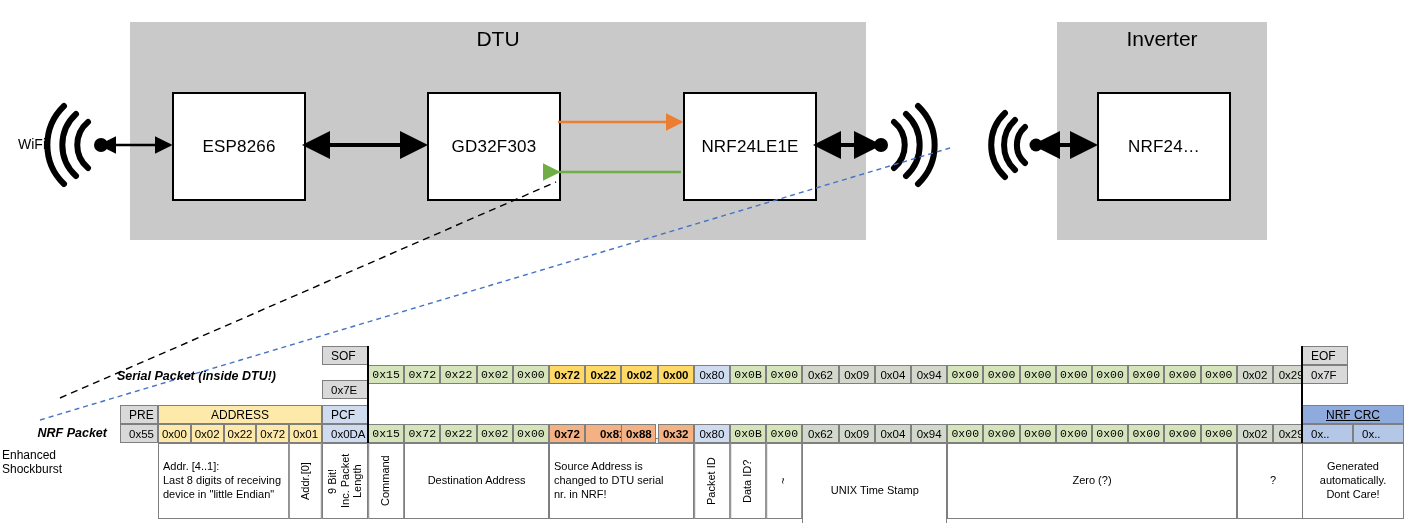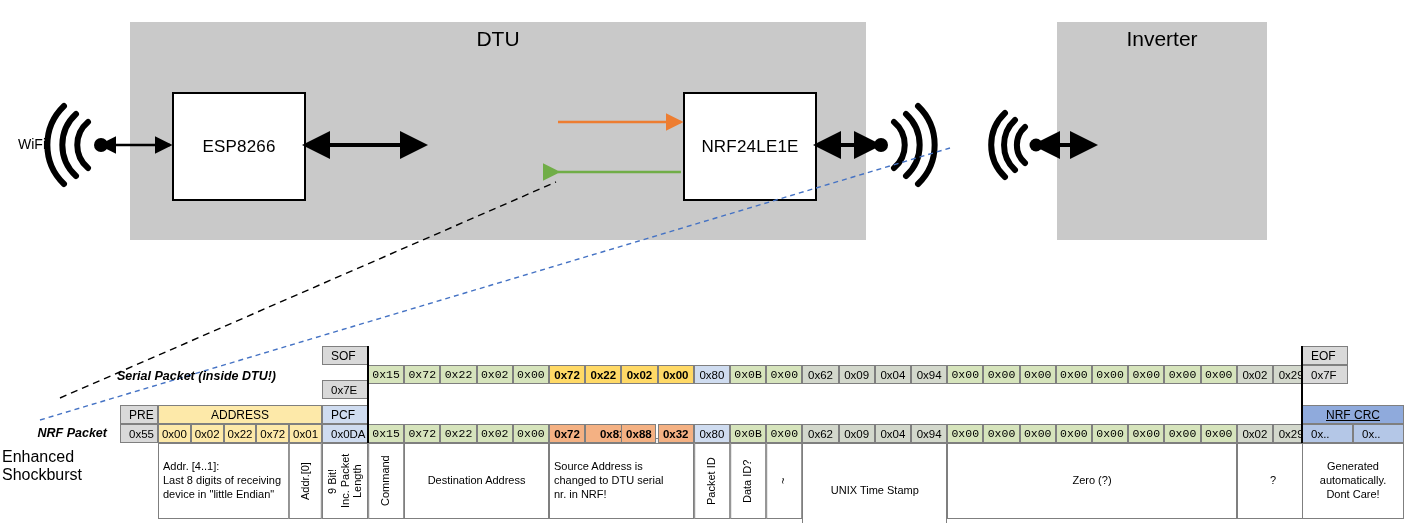--- a/index.html
+++ b/index.html
@@ -10,21 +10,21 @@
   .grayblock{position:absolute;background:#c9c9c9;}
   .chipbox{position:absolute;background:#fff;border:2.5px solid #000;display:flex;align-items:center;justify-content:center;}
   .chipbox span{font-size:17px;color:#000;letter-spacing:.2px;}
   .blocktitle{position:absolute;font-size:21px;color:#000;text-align:center;}
   .wifilabel{position:absolute;font-size:14px;color:#000;}
 
   svg.overlay{position:absolute;left:0;top:0;width:1406px;height:523px;pointer-events:none;}
 
   
   .rowlabel{position:absolute;font-size:12.5px;font-weight:bold;font-style:italic;color:#000;text-align:right;}
-  .plainlabel{position:absolute;font-size:16px;color:#000;}
+  .plainlabel{position:absolute;font-size:12px;color:#000;}
 
   .cell{position:absolute;box-sizing:border-box;border:1px solid #7f7f7f;
         display:flex;align-items:center;justify-content:center;
         font-size:11.5px;color:#000;overflow:hidden;white-space:nowrap;}
   .cell.hdr{font-size:12px;}
   .cell.b{font-weight:bold;}
   .cell.left{justify-content:flex-start;padding-left:8px;}
 
   
   .f-gray{background:#d9d9d9;}
@@ -55,22 +55,28 @@
 
   <div class="grayblock" style="left:130px;top:22px;width:736px;height:218px;"></div>
   <div class="blocktitle" style="left:130px;top:27px;width:736px;">DTU</div>
 
   <div class="grayblock" style="left:1057px;top:22px;width:210px;height:218px;"></div>
   <div class="blocktitle" style="left:1057px;top:27px;width:210px;">Inverter</div>
 
   <div class="chipbox" style="left:172px;top:92px;width:130px;height:105px;">
     <span>ESP8266</span>
   </div>
+  <div class="chipbox" style="left:427px;top:92px;width:130px;height:105px;">
+    <span>GD32F303</span>
+  </div>
   <div class="chipbox" style="left:683px;top:92px;width:130px;height:105px;">
     <span>NRF24LE1E</span>
+  </div>
+  <div class="chipbox" style="left:1097px;top:92px;width:130px;height:105px;">
+    <span>NRF24…</span>
   </div>
 
   <div class="wifilabel" style="left:18px;top:136px;">WiFi</div>
 
   <svg class="overlay" viewBox="0 0 1406 523">
     <defs>
       <marker id="ahB" markerWidth="7" markerHeight="7" refX="6" refY="3.5" orient="auto">
         <path d="M0,0 L7,3.5 L0,7 z" fill="#000"></path>
       </marker>
       <marker id="ahBs" markerWidth="7" markerHeight="7" refX="1" refY="3.5" orient="auto">

